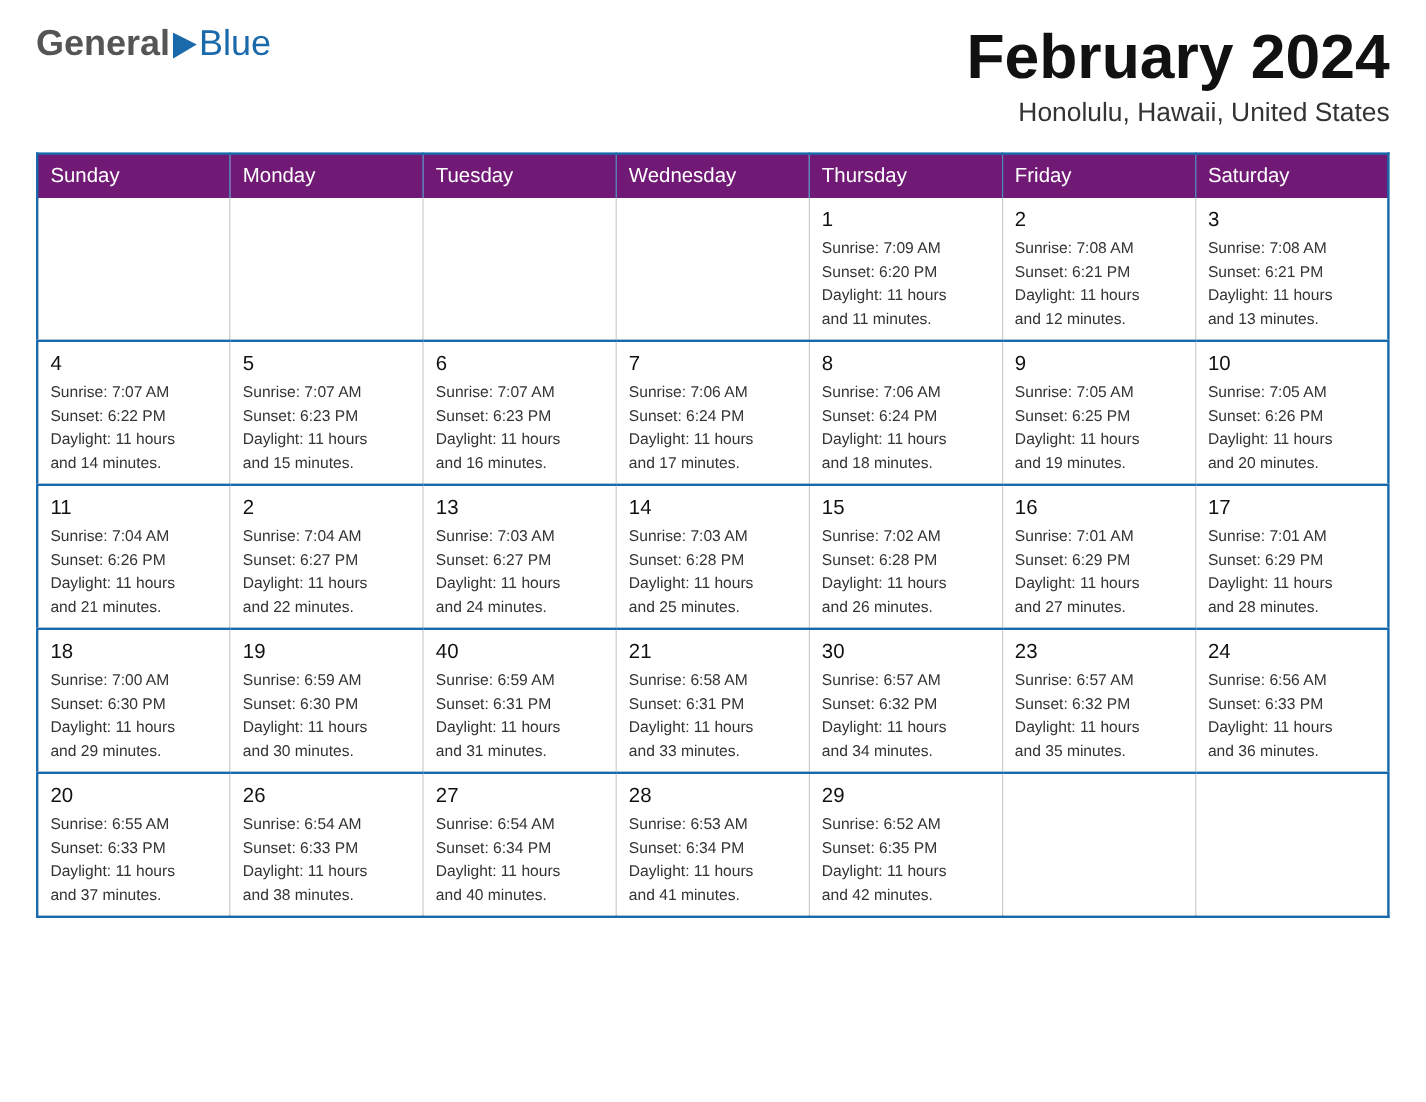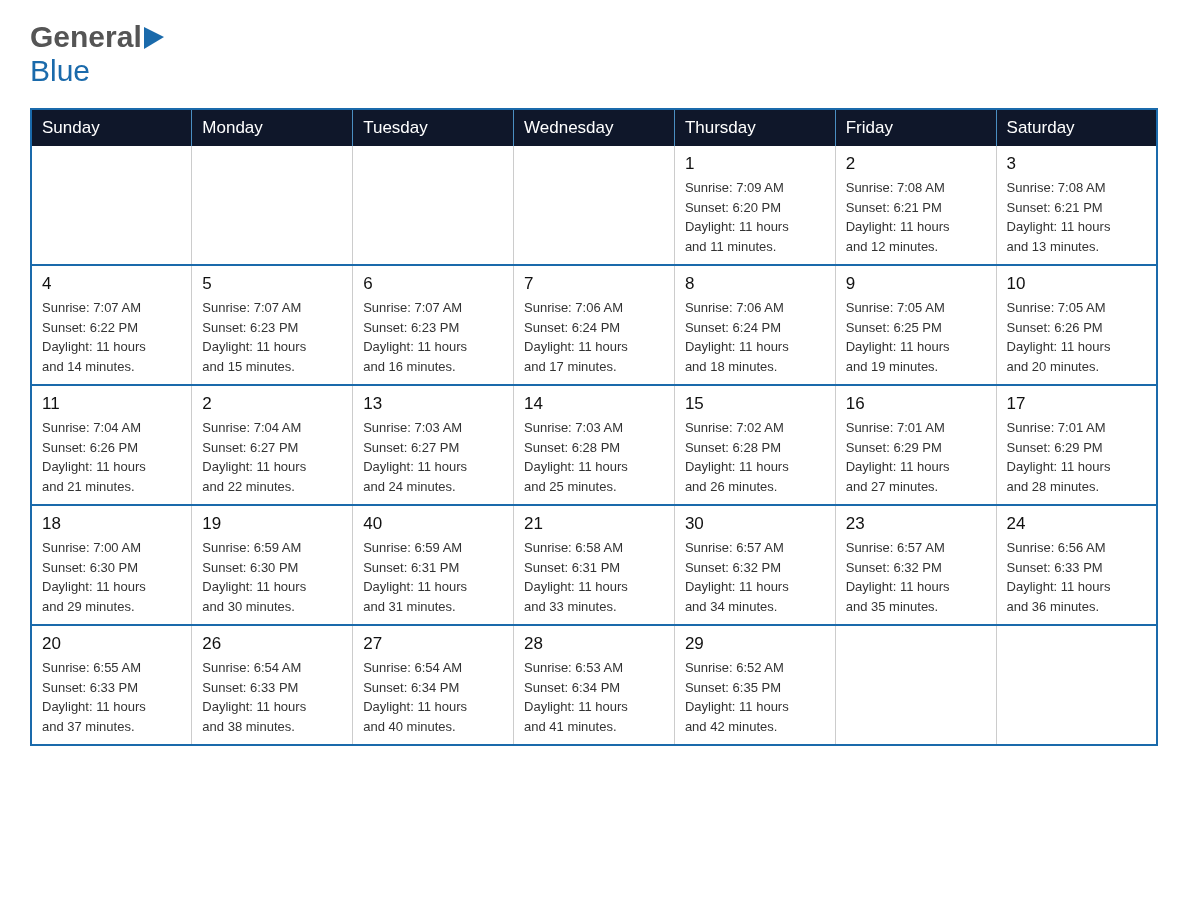--- a/index.html
+++ b/index.html
@@ -11,21 +11,21 @@
       min-height: 918px;
     }
     .header {
       display: flex;
       justify-content: space-between;
       align-items: flex-start;
       margin-bottom: 20px;
     }
     .logo {
       display: flex;
-      flex-direction: column;
+      flex-direction: row;
       align-items: flex-start;
     }
     .title-block {
       text-align: right;
     }
     .month-title {
       font-size: 52px;
       font-weight: bold;
       color: #111;
       line-height: 1.1;
@@ -34,21 +34,21 @@
       font-size: 22px;
       color: #333;
       margin-top: 4px;
     }
     .calendar {
       width: 100%;
       border-collapse: collapse;
       border: 2px solid #1a6aab;
     }
     .calendar th {
-      background-color: #0f172a;
+      background-color: #701a75;
       color: #fff;
       font-size: 17px;
       font-weight: normal;
       padding: 8px 10px;
       text-align: left;
       border-right: 1px solid #4a8ec2;
     }
     .calendar th:last-child {
       border-right: none;
     }
@@ -108,20 +108,24 @@
   <div class="logo">
     <div class="logo-row">
       <span class="logo-text-general">General</span>
       <svg width="22" height="22" viewBox="0 0 22 22" style="margin-left:2px;margin-top:2px;">
         <polygon points="0,0 20,10 0,22" fill="#1a6aab"></polygon>
       </svg>
     </div>
     <div>
       <span class="logo-text-blue-word">Blue</span>
     </div>
+  </div>
+  <div class="title-block">
+    <div class="month-title">February 2024</div>
+    <div class="location">Honolulu, Hawaii, United States</div>
   </div>
 </div>
 
 <table class="calendar">
   <thead>
     <tr>
       <th>Sunday</th>
       <th>Monday</th>
       <th>Tuesday</th>
       <th>Wednesday</th>

